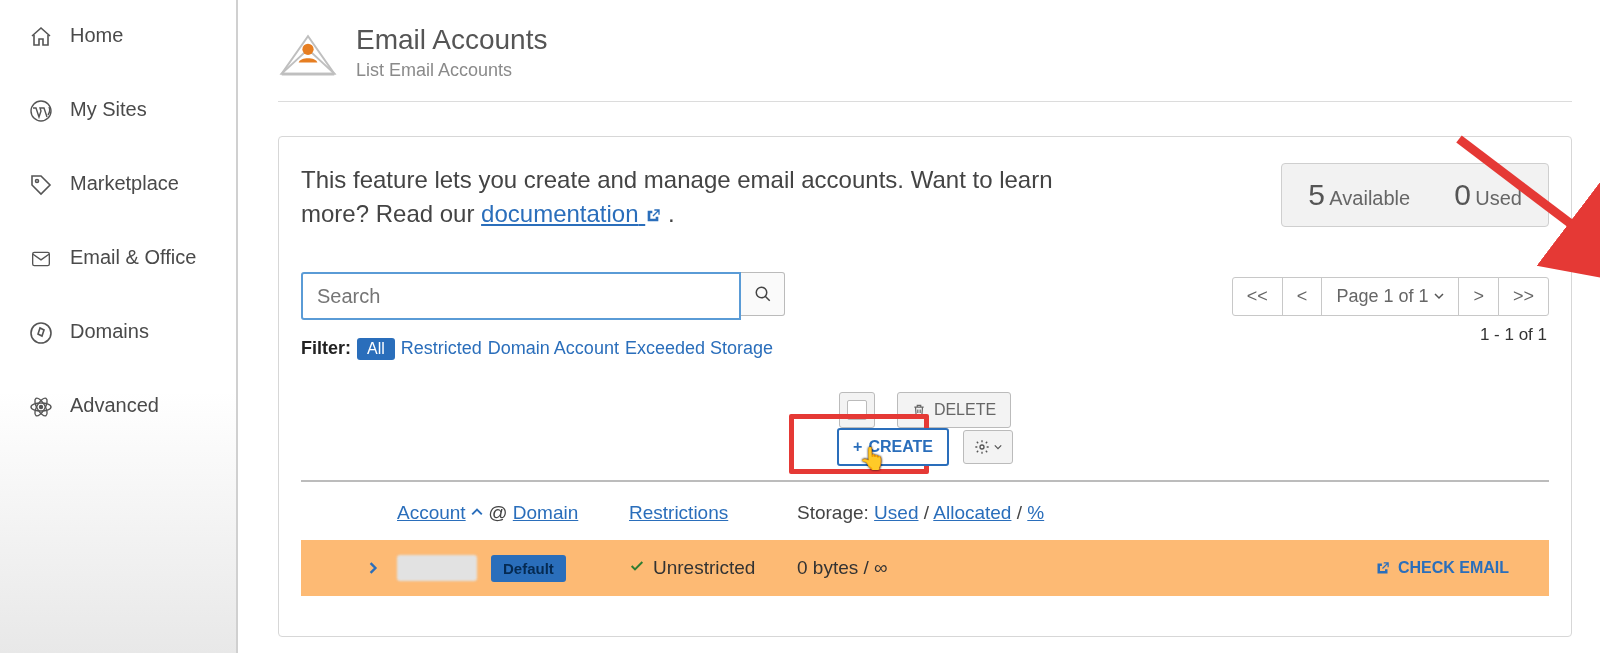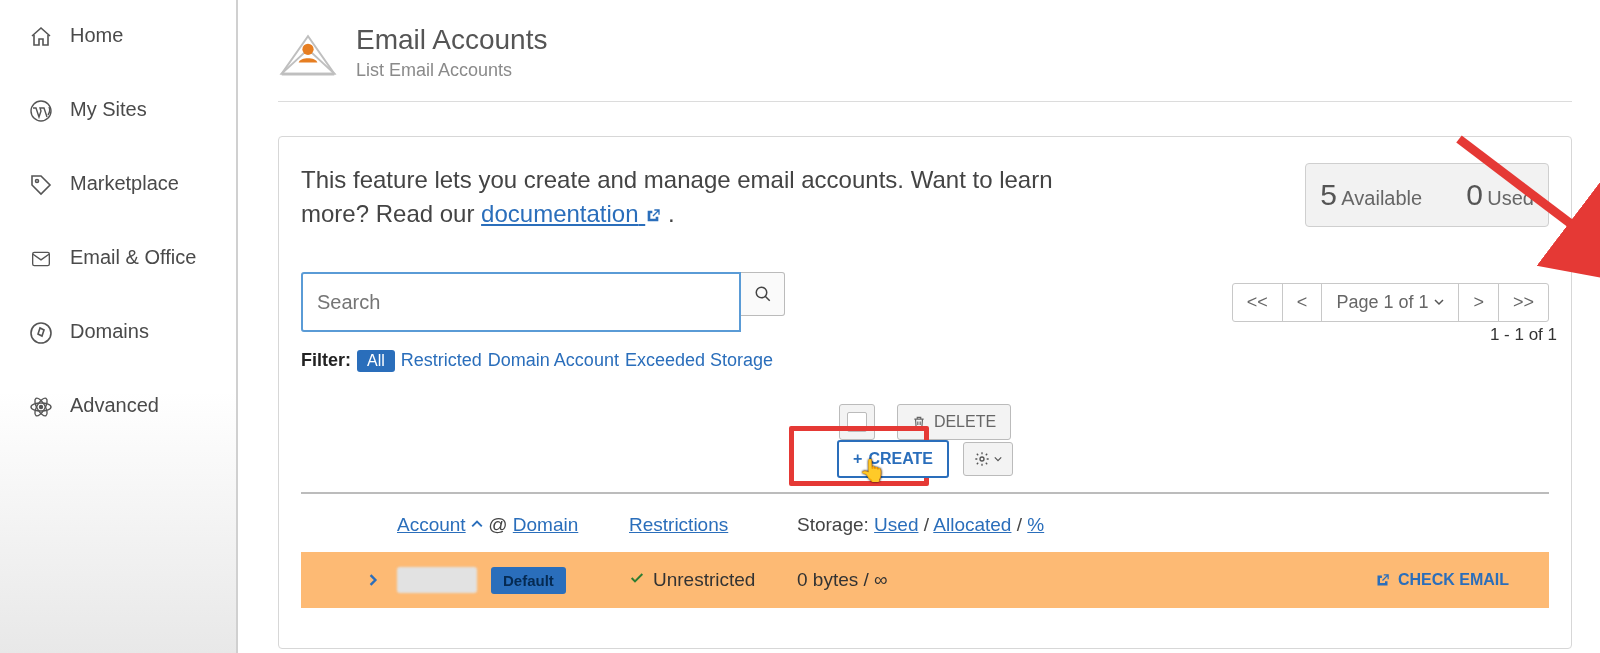--- a/index.html
+++ b/index.html
@@ -40,31 +40,31 @@
     position: relative;
   }
 
   .toprow { display:flex; justify-content:space-between; align-items:flex-start; gap:20px; }
   .intro  { font-size:24px; color:#444; max-width:820px; line-height:1.4; }
   .intro a { color:#2a6ebb; text-decoration:underline; }
 
   .countbox {
     border:1px solid #cfcfcf; border-radius:4px;
     background:#f2f2f2;
-    padding:14px 14px;
+    padding:14px 26px;
     display:flex; gap:44px; align-items:baseline;
     color:#666;
   }
   .countbox .big { font-size:30px; color:#555; }
   .countbox .lbl { font-size:20px; }
 
   .searchrow { margin-top:42px; display:flex; justify-content:space-between; align-items:center; }
   .searchgrp { display:flex; }
   .searchgrp input {
-    width:440px; height:60px; font-size:20px; padding:0 14px;
+    width:440px; height:48px; font-size:20px; padding:0 14px;
     border:2px solid #5a9bd6; border-radius:3px 0 0 3px;
   }
   .searchgrp button.sbtn {
     width:44px; height:44px; border:1px solid #bbb; border-left:none;
     background:#fafafa; border-radius:0 3px 3px 0; cursor:pointer;
     display:flex; align-items:center; justify-content:center; color:#444;
   }
 
   .pager { display:flex; }
   .pager .pbtn {
@@ -75,21 +75,21 @@
   .pager .pbtn:first-child { border-radius:3px 0 0 3px; }
   .pager .pbtn:last-child  { border-radius:0 3px 3px 0; }
 
   .filterrow { margin-top:18px; font-size:18px; display:flex; align-items:flex-start; gap:6px; }
   .filterrow .flabel { font-weight:700; color:#222; }
   .filterrow .pill {
     background:#2a6ebb; color:#fff; padding:2px 10px; border-radius:3px; font-size:16px;
   }
   .filterrow .flink { color:#2a6ebb; cursor:pointer; }
 
-  .range { position:absolute; right:14px; top:188px; font-size:17px; color:#333; }
+  .range { position:absolute; right:24px; top:188px; font-size:17px; color:#333; }
 
   
   .actionbar { margin-top:32px; display:flex; align-items:center; justify-content:space-between; border-bottom:2px solid #bcbcbc; padding-bottom:14px;flex-direction:column; }
   .actionbar .left { display:flex; align-items:center; gap:22px; }
   .chkwrap { width:36px; height:36px; border:1px solid #bbb; background:#f3f3f3; border-radius:3px; display:flex; align-items:center; justify-content:center; }
   .chkwrap .chk { width:20px; height:20px; background:#fff; border:1px solid #bbb; border-radius:2px; }
   .delbtn { border:1px solid #bbb; background:#f3f3f3; color:#666; font-size:16px;
             padding:8px 14px; border-radius:3px; display:flex; gap:8px; align-items:center; cursor:pointer; }
   .rightact { display:flex; align-items:center; gap:14px; position:relative; }
   .createbtn { border:2px solid #2a6ebb; color:#2a6ebb; background:#fff; font-size:16px; font-weight:600;

